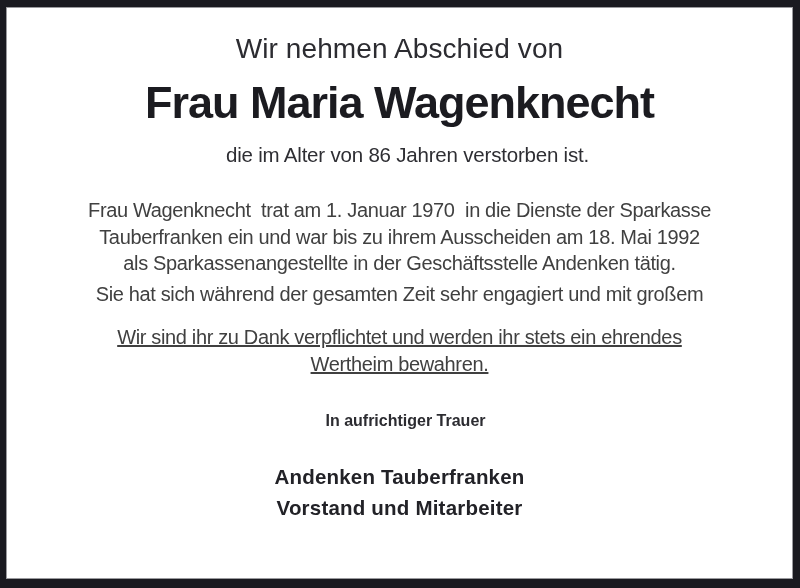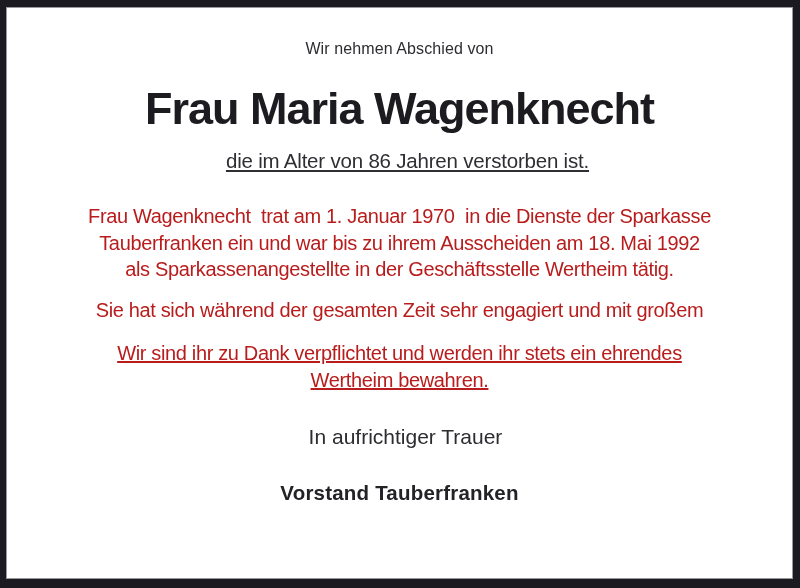--- a/index.html
+++ b/index.html
@@ -25,59 +25,58 @@
     border-style: solid;
     border-color: #1a1a20;
     border-width: 7px 7px 9px 6px;
     box-shadow: inset 0 0 0 1px #9a9a9e;
     background: #ffffff;
     text-align: center;
     overflow: hidden;
   }
   .intro {
     margin: 31px 0 0 0;
-    font-size: 16px;
+    font-size: 28px;
     line-height: 22px;
     font-weight: 400;
     color: #2c2c31;
     letter-spacing: 0.1px;
   }
   .name {
-    margin: 26px 0 0 0;
+    margin: 20px 0 0 0;
     font-size: 45px;
     line-height: 46px;
     font-weight: 700;
     color: #1b1b20;
     letter-spacing: -1px;
   }
   .subtitle {
     margin: 18px 0 0 16px;
     font-size: 20.5px;
     line-height: 22px;
     font-weight: 400;
     color: #2e2e33;
     letter-spacing: -0.2px;
-    text-decoration: underline;
   }
   .para {
     font-size: 20px;
     line-height: 26.5px;
     font-weight: 400;
-    color: #b91c1c;
+    color: #404040;
     letter-spacing: -0.35px;
   }
   .para .line { white-space: pre-wrap; }
   .para-1 { margin-top: 31px; }
-  .para-2 { margin-top: 14px; }
+  .para-2 { margin-top: 4px; }
   .para-3 { margin-top: 17px; text-decoration: underline; }
   .closing {
     margin: 33px 0 0 0;
-    font-size: 21px;
+    font-size: 16px;
     line-height: 22px;
-    font-weight: 400;
+    font-weight: 700;
     color: #2c2c31;
     padding-left: 12px;
   }
   .signature {
     margin-top: 29px;
     font-size: 20.5px;
     line-height: 31px;
     font-weight: 700;
     color: #222227;
     letter-spacing: 0.2px;
@@ -91,32 +90,33 @@
 
     <p class="intro">Wir nehmen Abschied von</p>
 
     <h1 class="name">Frau Maria Wagenknecht</h1>
 
     <p class="subtitle">die im Alter von 86 Jahren verstorben ist.</p>
 
     <div class="para para-1">
       <div class="line">Frau Wagenknecht  trat am 1. Januar 1970  in die Dienste der Sparkasse</div>
       <div class="line">Tauberfranken ein und war bis zu ihrem Ausscheiden am 18. Mai 1992</div>
-      <div class="line">als Sparkassenangestellte in der Geschäftsstelle Wertheim tätig.</div>
+      <div class="line">als Sparkassenangestellte in der Geschäftsstelle Andenken tätig.</div>
     </div>
 
     <div class="para para-2">
       <div class="line">Sie hat sich während der gesamten Zeit sehr engagiert und mit großem</div>
     </div>
 
     <div class="para para-3">
       <div class="line">Wir sind ihr zu Dank verpflichtet und werden ihr stets ein ehrendes</div>
       <div class="line">Wertheim bewahren.</div>
     </div>
 
     <p class="closing">In aufrichtiger Trauer</p>
 
     <div class="signature">
-      <div>Vorstand Tauberfranken</div>
+      <div>Andenken Tauberfranken</div>
+      <div>Vorstand und Mitarbeiter</div>
     </div>
 
   </div>
 </div>
 
 </body></html>

